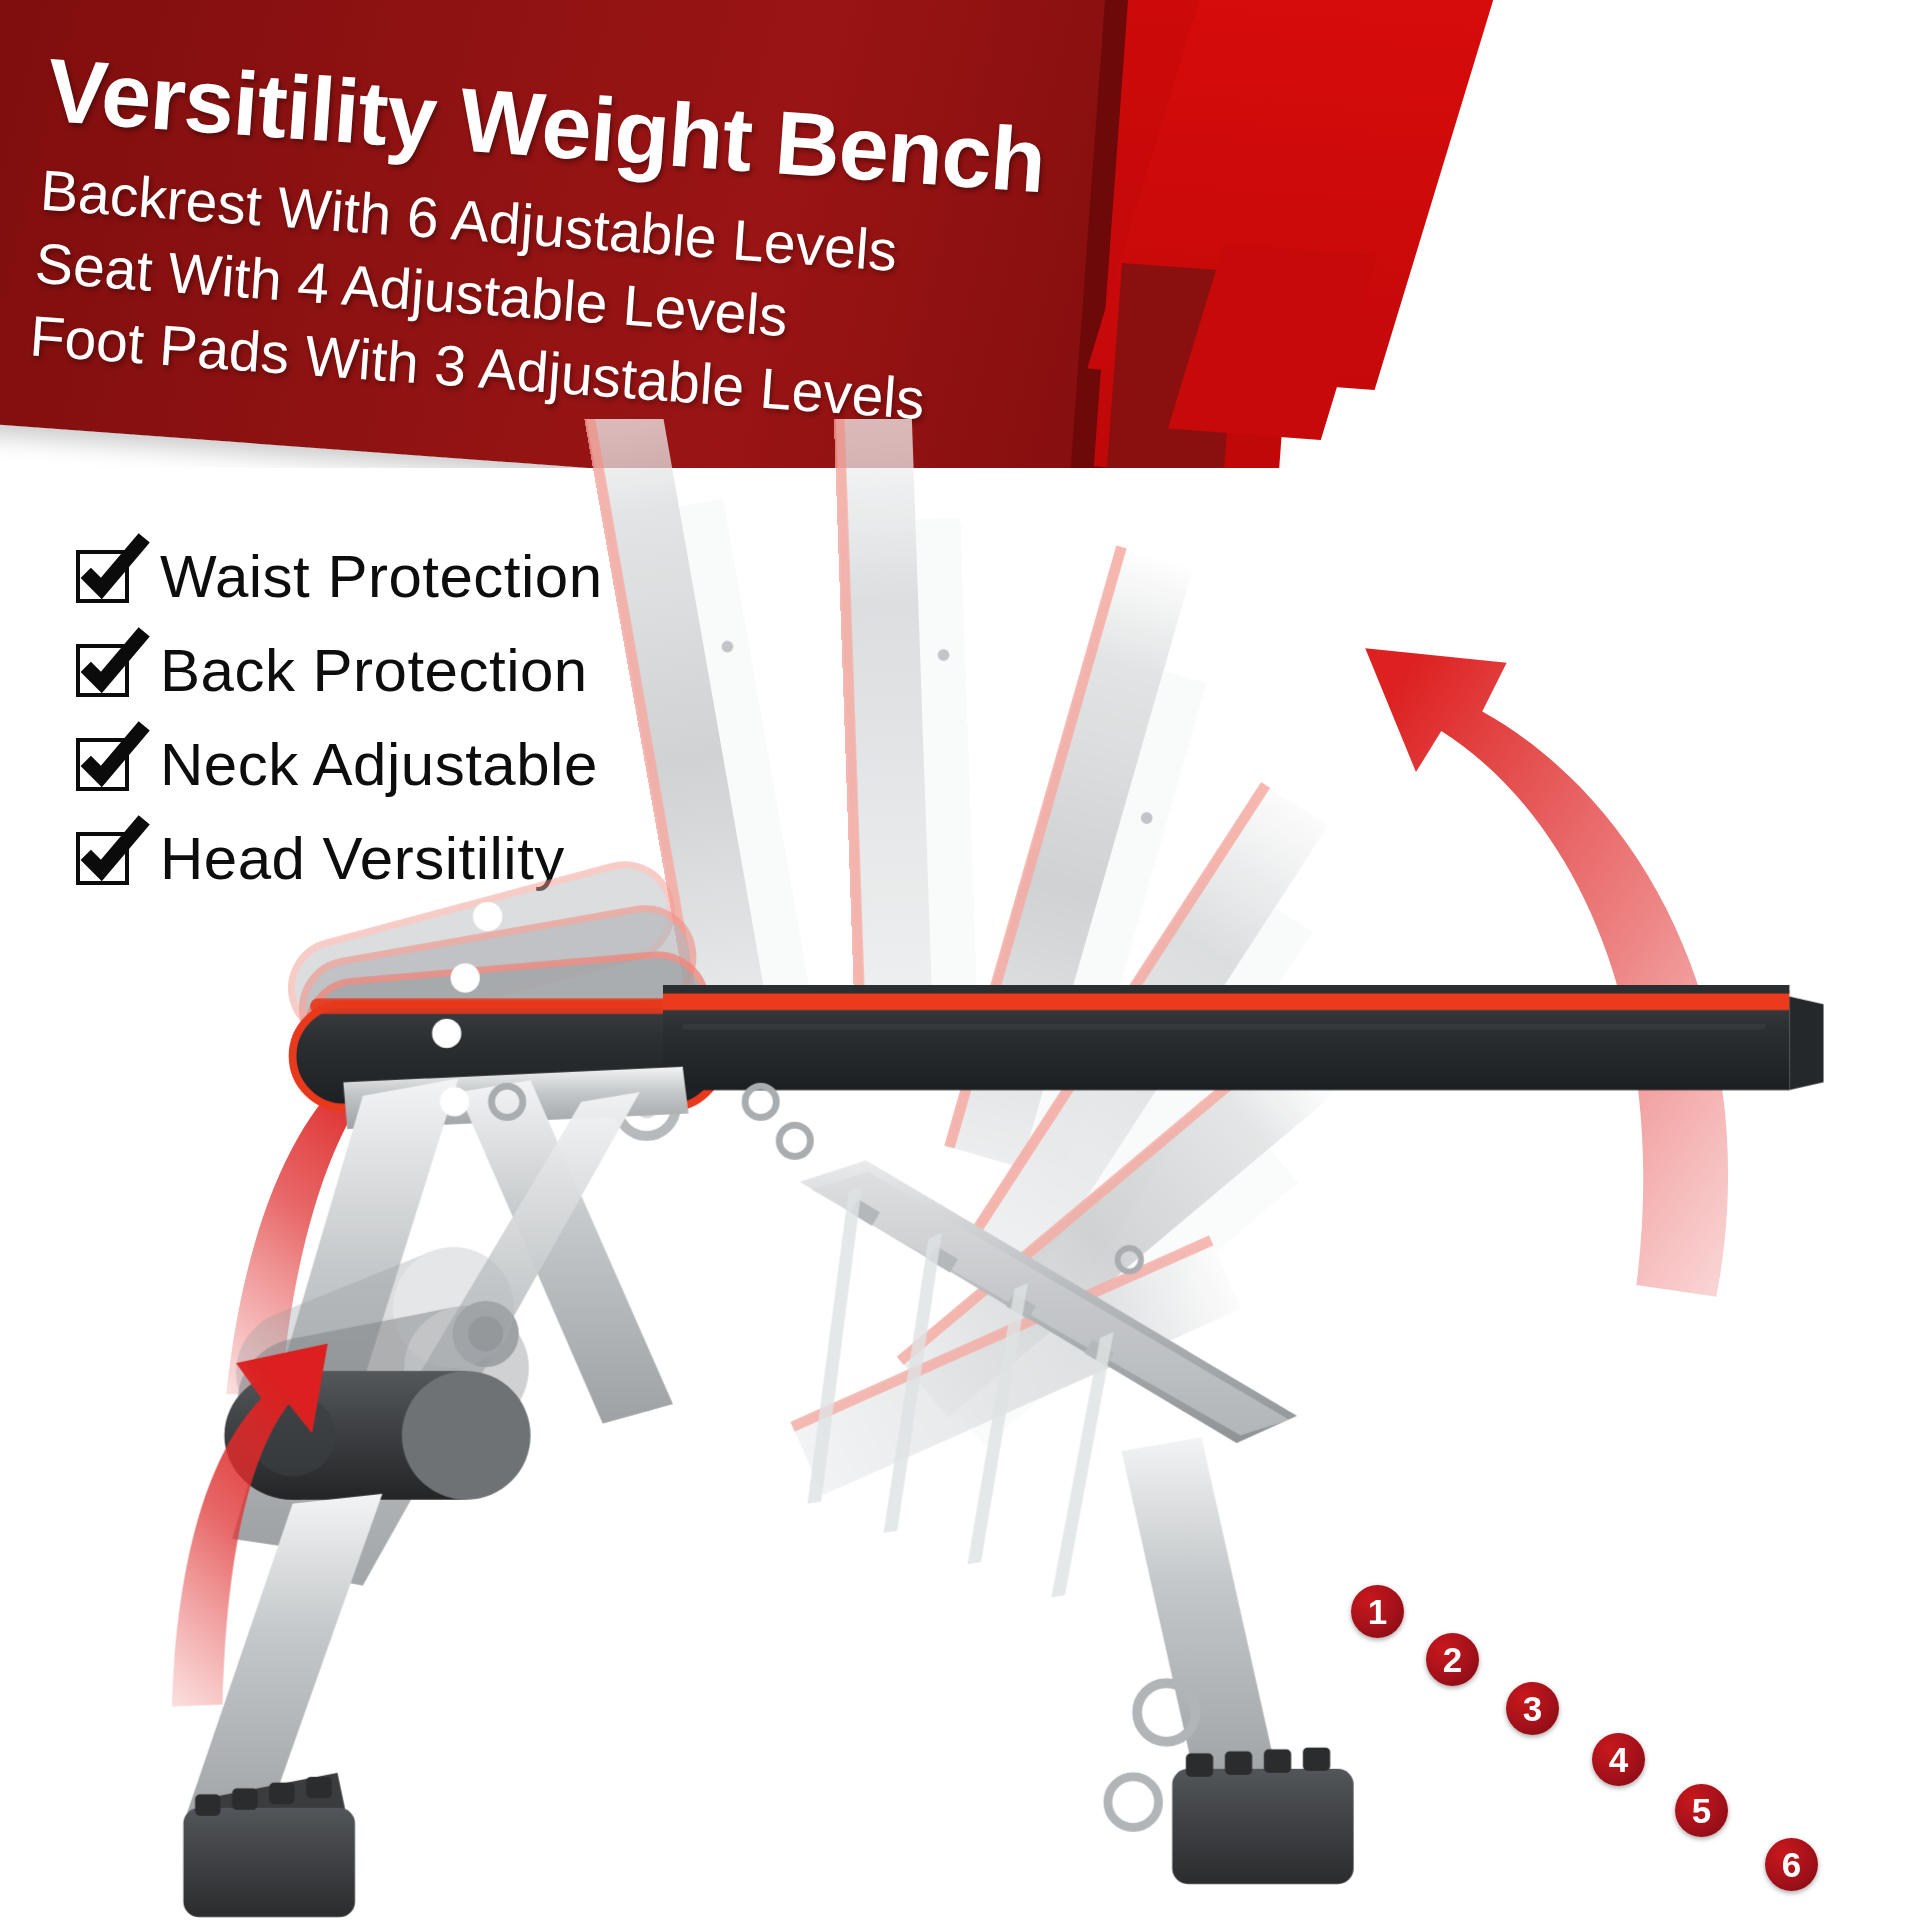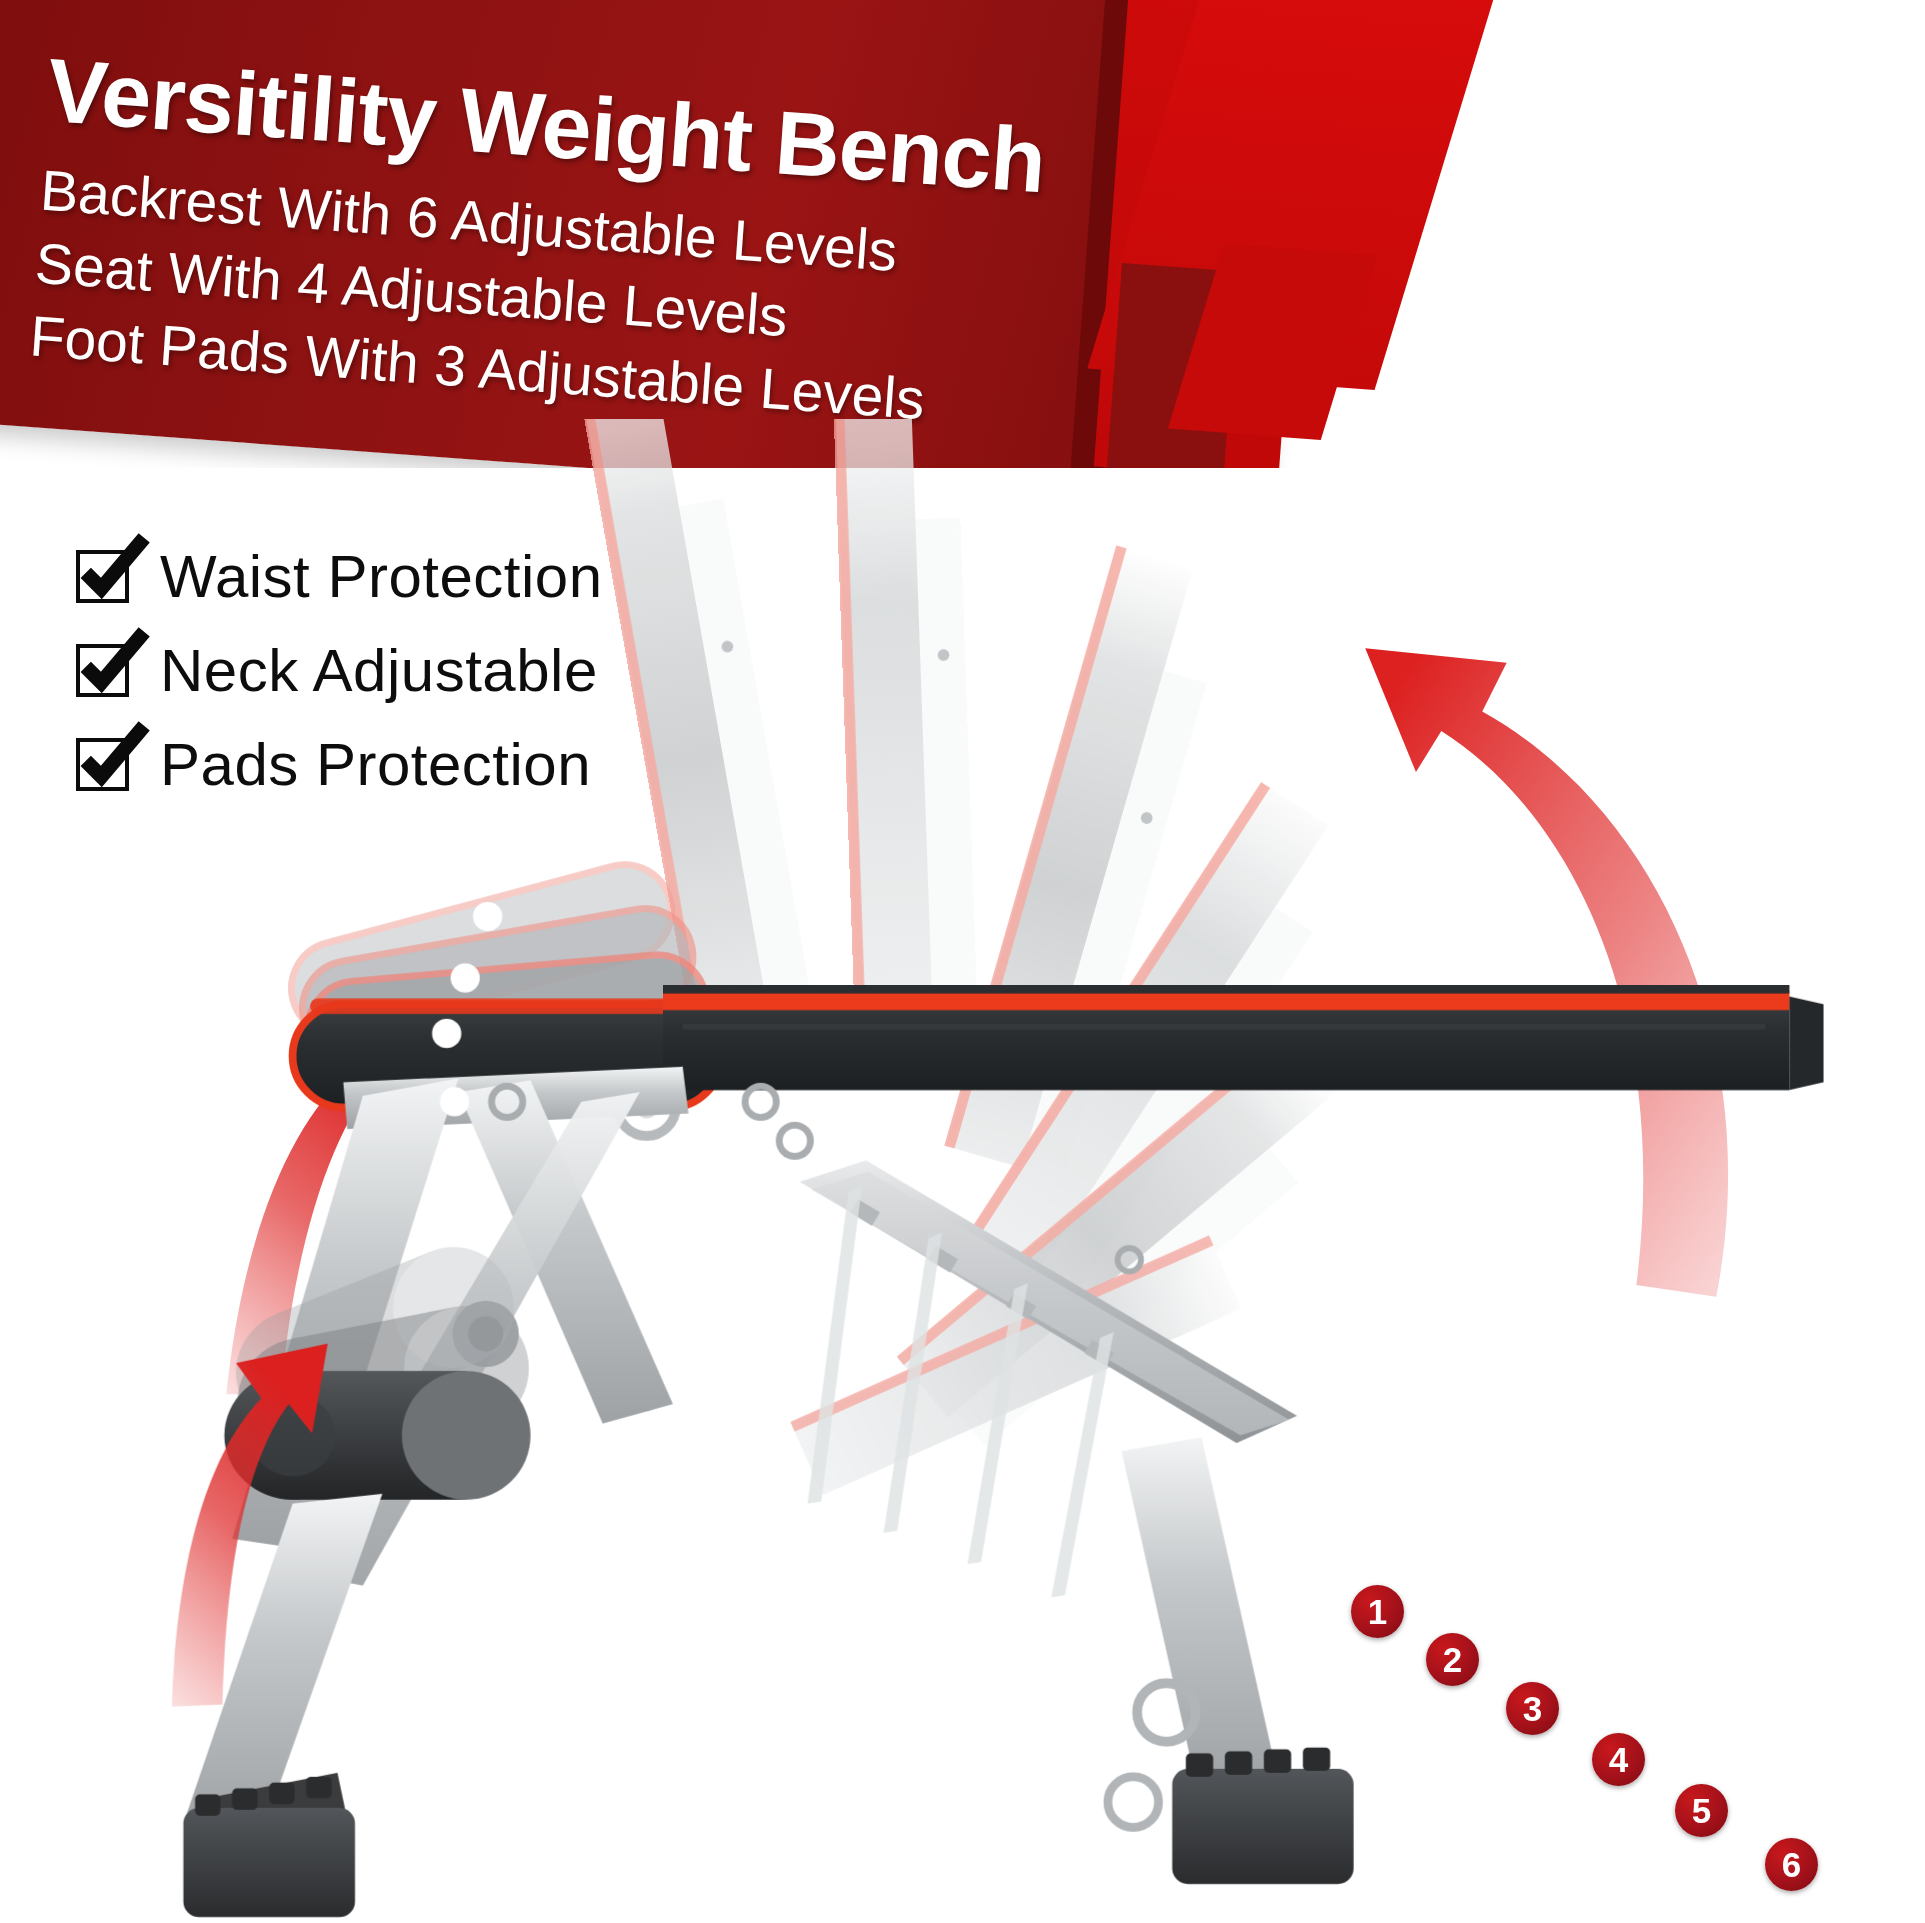--- a/index.html
+++ b/index.html
@@ -156,37 +156,45 @@
 
     <div class="check-row">
       <span class="cbox">
         <svg class="tick" viewBox="0 0 78 78">
           <path d="M10 42 L26 58 L70 6" fill="none" stroke="#0b0b0b" stroke-width="15" stroke-linecap="butt" stroke-linejoin="miter"></path>
         </svg>
       </span>
       <span class="check-label">Waist Protection</span>
     </div>
 
+    <div class="check-row">
+      <span class="cbox">
+        <svg class="tick" viewBox="0 0 78 78">
+          <path d="M10 42 L26 58 L70 6" fill="none" stroke="#0b0b0b" stroke-width="15" stroke-linecap="butt" stroke-linejoin="miter"></path>
+        </svg>
+      </span>
+      <span class="check-label">Back Protection</span>
+    </div>
 
     <div class="check-row">
       <span class="cbox">
         <svg class="tick" viewBox="0 0 78 78">
           <path d="M10 42 L26 58 L70 6" fill="none" stroke="#0b0b0b" stroke-width="15" stroke-linecap="butt" stroke-linejoin="miter"></path>
         </svg>
       </span>
       <span class="check-label">Neck Adjustable</span>
     </div>
 
     <div class="check-row">
       <span class="cbox">
         <svg class="tick" viewBox="0 0 78 78">
           <path d="M10 42 L26 58 L70 6" fill="none" stroke="#0b0b0b" stroke-width="15" stroke-linecap="butt" stroke-linejoin="miter"></path>
         </svg>
       </span>
-      <span class="check-label">Pads Protection</span>
+      <span class="check-label">Head Versitility</span>
     </div>
 
   </div>
 
   <div class="product">
     <svg viewBox="0 0 1974 1542" preserveAspectRatio="none">
       <defs>
         <linearGradient id="bigArrowGrad" x1="1" y1="1" x2="0.15" y2="0">
           <stop offset="0%" stop-color="#e84a4a" stop-opacity="0.22"></stop>
           <stop offset="45%" stop-color="#e23a3a" stop-opacity="0.62"></stop>

